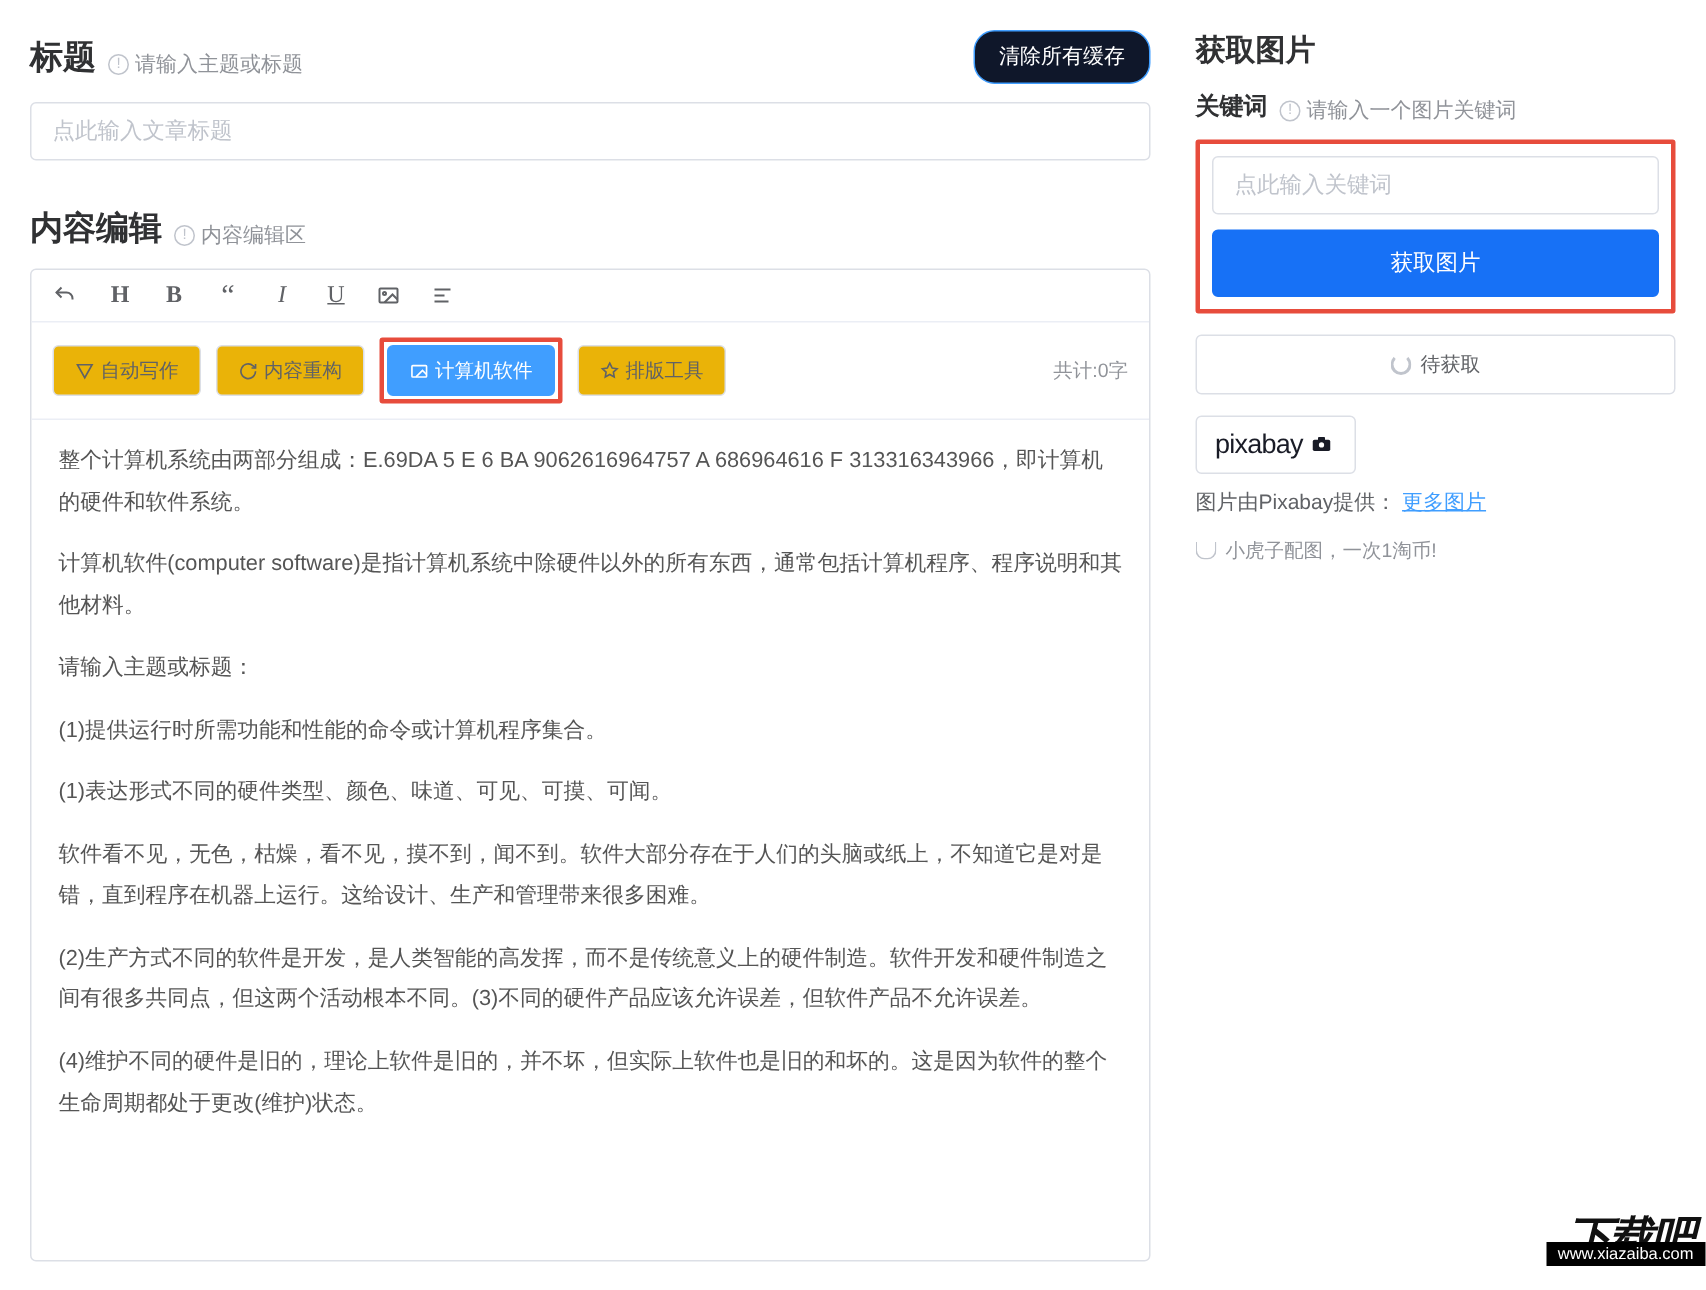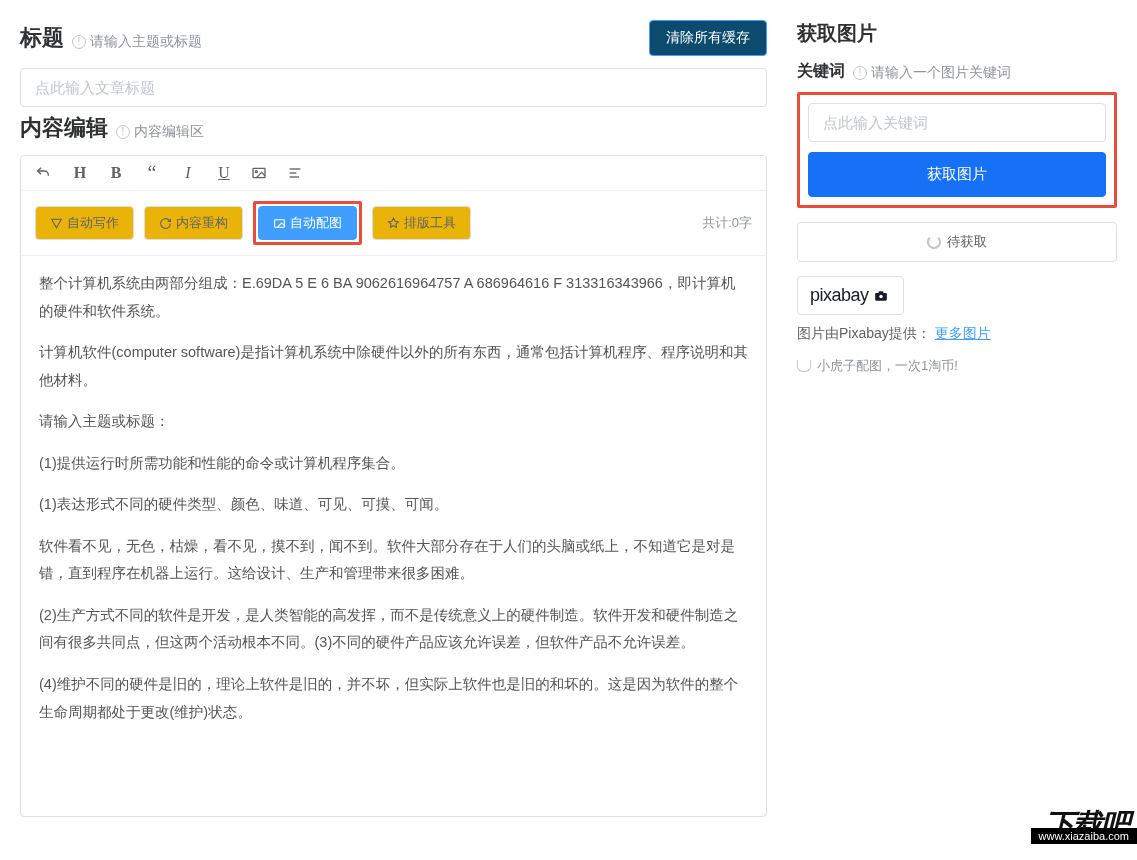--- a/index.html
+++ b/index.html
@@ -8,29 +8,29 @@
 .main { flex: 1; padding: 20px 20px 0 20px; min-width: 0; }
 .sidebar { width: 350px; padding: 20px 20px 0 10px; }
 
 .section-header { display: flex; align-items: center; justify-content: space-between; margin-bottom: 12px; }
 .section-title-wrap { display: flex; align-items: baseline; gap: 8px; }
 .section-title { font-size: 22px; font-weight: 600; color: #303133; }
 .section-hint { color: #909399; font-size: 14px; display: inline-flex; align-items: center; gap: 4px; }
 .hint-icon { display: inline-flex; width: 14px; height: 14px; border: 1px solid #c0c4cc; border-radius: 50%; align-items: center; justify-content: center; font-size: 10px; color: #c0c4cc; }
 
 .btn { display: inline-flex; align-items: center; gap: 4px; padding: 8px 16px; border-radius: 4px; font-size: 14px; cursor: pointer; border: 1px solid transparent; background: #fff; }
-.btn-primary { background: #0c4a6e; color: #fff; border-color: #409eff; }
+.btn-primary { background: #0f172a; color: #fff; border-color: #409eff; border-radius: 14px; }
 .btn-primary-solid { background: #1771f6; color: #fff; border-color: #1771f6; font-size: 15px; padding: 12px; }
 .btn-default { color: #606266; border-color: #dcdfe6; background: #eab308; }
 .btn-sm { padding: 7px 14px; font-size: 13px; }
 
 .input { width: 100%; padding: 10px 14px; border: 1px solid #dcdfe6; border-radius: 4px; font-size: 15px; color: #606266; outline: none; }
 .input::placeholder { color: #c0c4cc; }
 
-.title-input-wrap { margin-bottom: 6px; }
+.title-input-wrap { margin-bottom: 30px; }
 
 .editor-wrap { border: 1px solid #dcdfe6; border-radius: 4px; }
 .toolbar-row1 { display: flex; align-items: center; padding: 8px 14px; border-bottom: 1px solid #ebeef5; gap: 18px; }
 .toolbar-icon { color: #606266; cursor: pointer; font-size: 16px; width: 18px; text-align: center; }
 .toolbar-row2 { display: flex; align-items: center; padding: 10px 14px; border-bottom: 1px solid #ebeef5; gap: 10px; }
 .toolbar-stats { margin-left: auto; color: #909399; font-size: 13px; }
 
 .highlight-red { border: 3px solid #e74c3c; padding: 2px; border-radius: 2px; }
 .btn-active { background: #409eff; color: #fff; border-color: #409eff; }
 
@@ -135,21 +135,21 @@
               <path d="M21 3v5h-5"></path>
             </svg>
           <span>内容重构</span>
         </button>
         <span class="highlight-red">
           <button class="btn btn-active btn-sm">
             <svg viewBox="0 0 24 24" fill="none" stroke="currentColor" stroke-width="2" style="width:13px;height:13px;">
                 <rect x="3" y="5" width="18" height="14" rx="1"></rect>
                 <path d="M21 16l-5-5-8 8"></path>
               </svg>
-            <span>自动配图</span>
+            <span>计算机软件</span>
           </button>
         </span>
         <button class="btn btn-default btn-sm">
           <svg viewBox="0 0 24 24" fill="none" stroke="currentColor" stroke-width="2" style="width:13px;height:13px;">
               <path d="M12 2l3 6 6 1-4.5 4 1 6-5.5-3-5.5 3 1-6L3 9l6-1 3-6z"></path>
             </svg>
           <span>排版工具</span>
         </button>
         <span class="toolbar-stats">共计:0字</span>
       </div>

